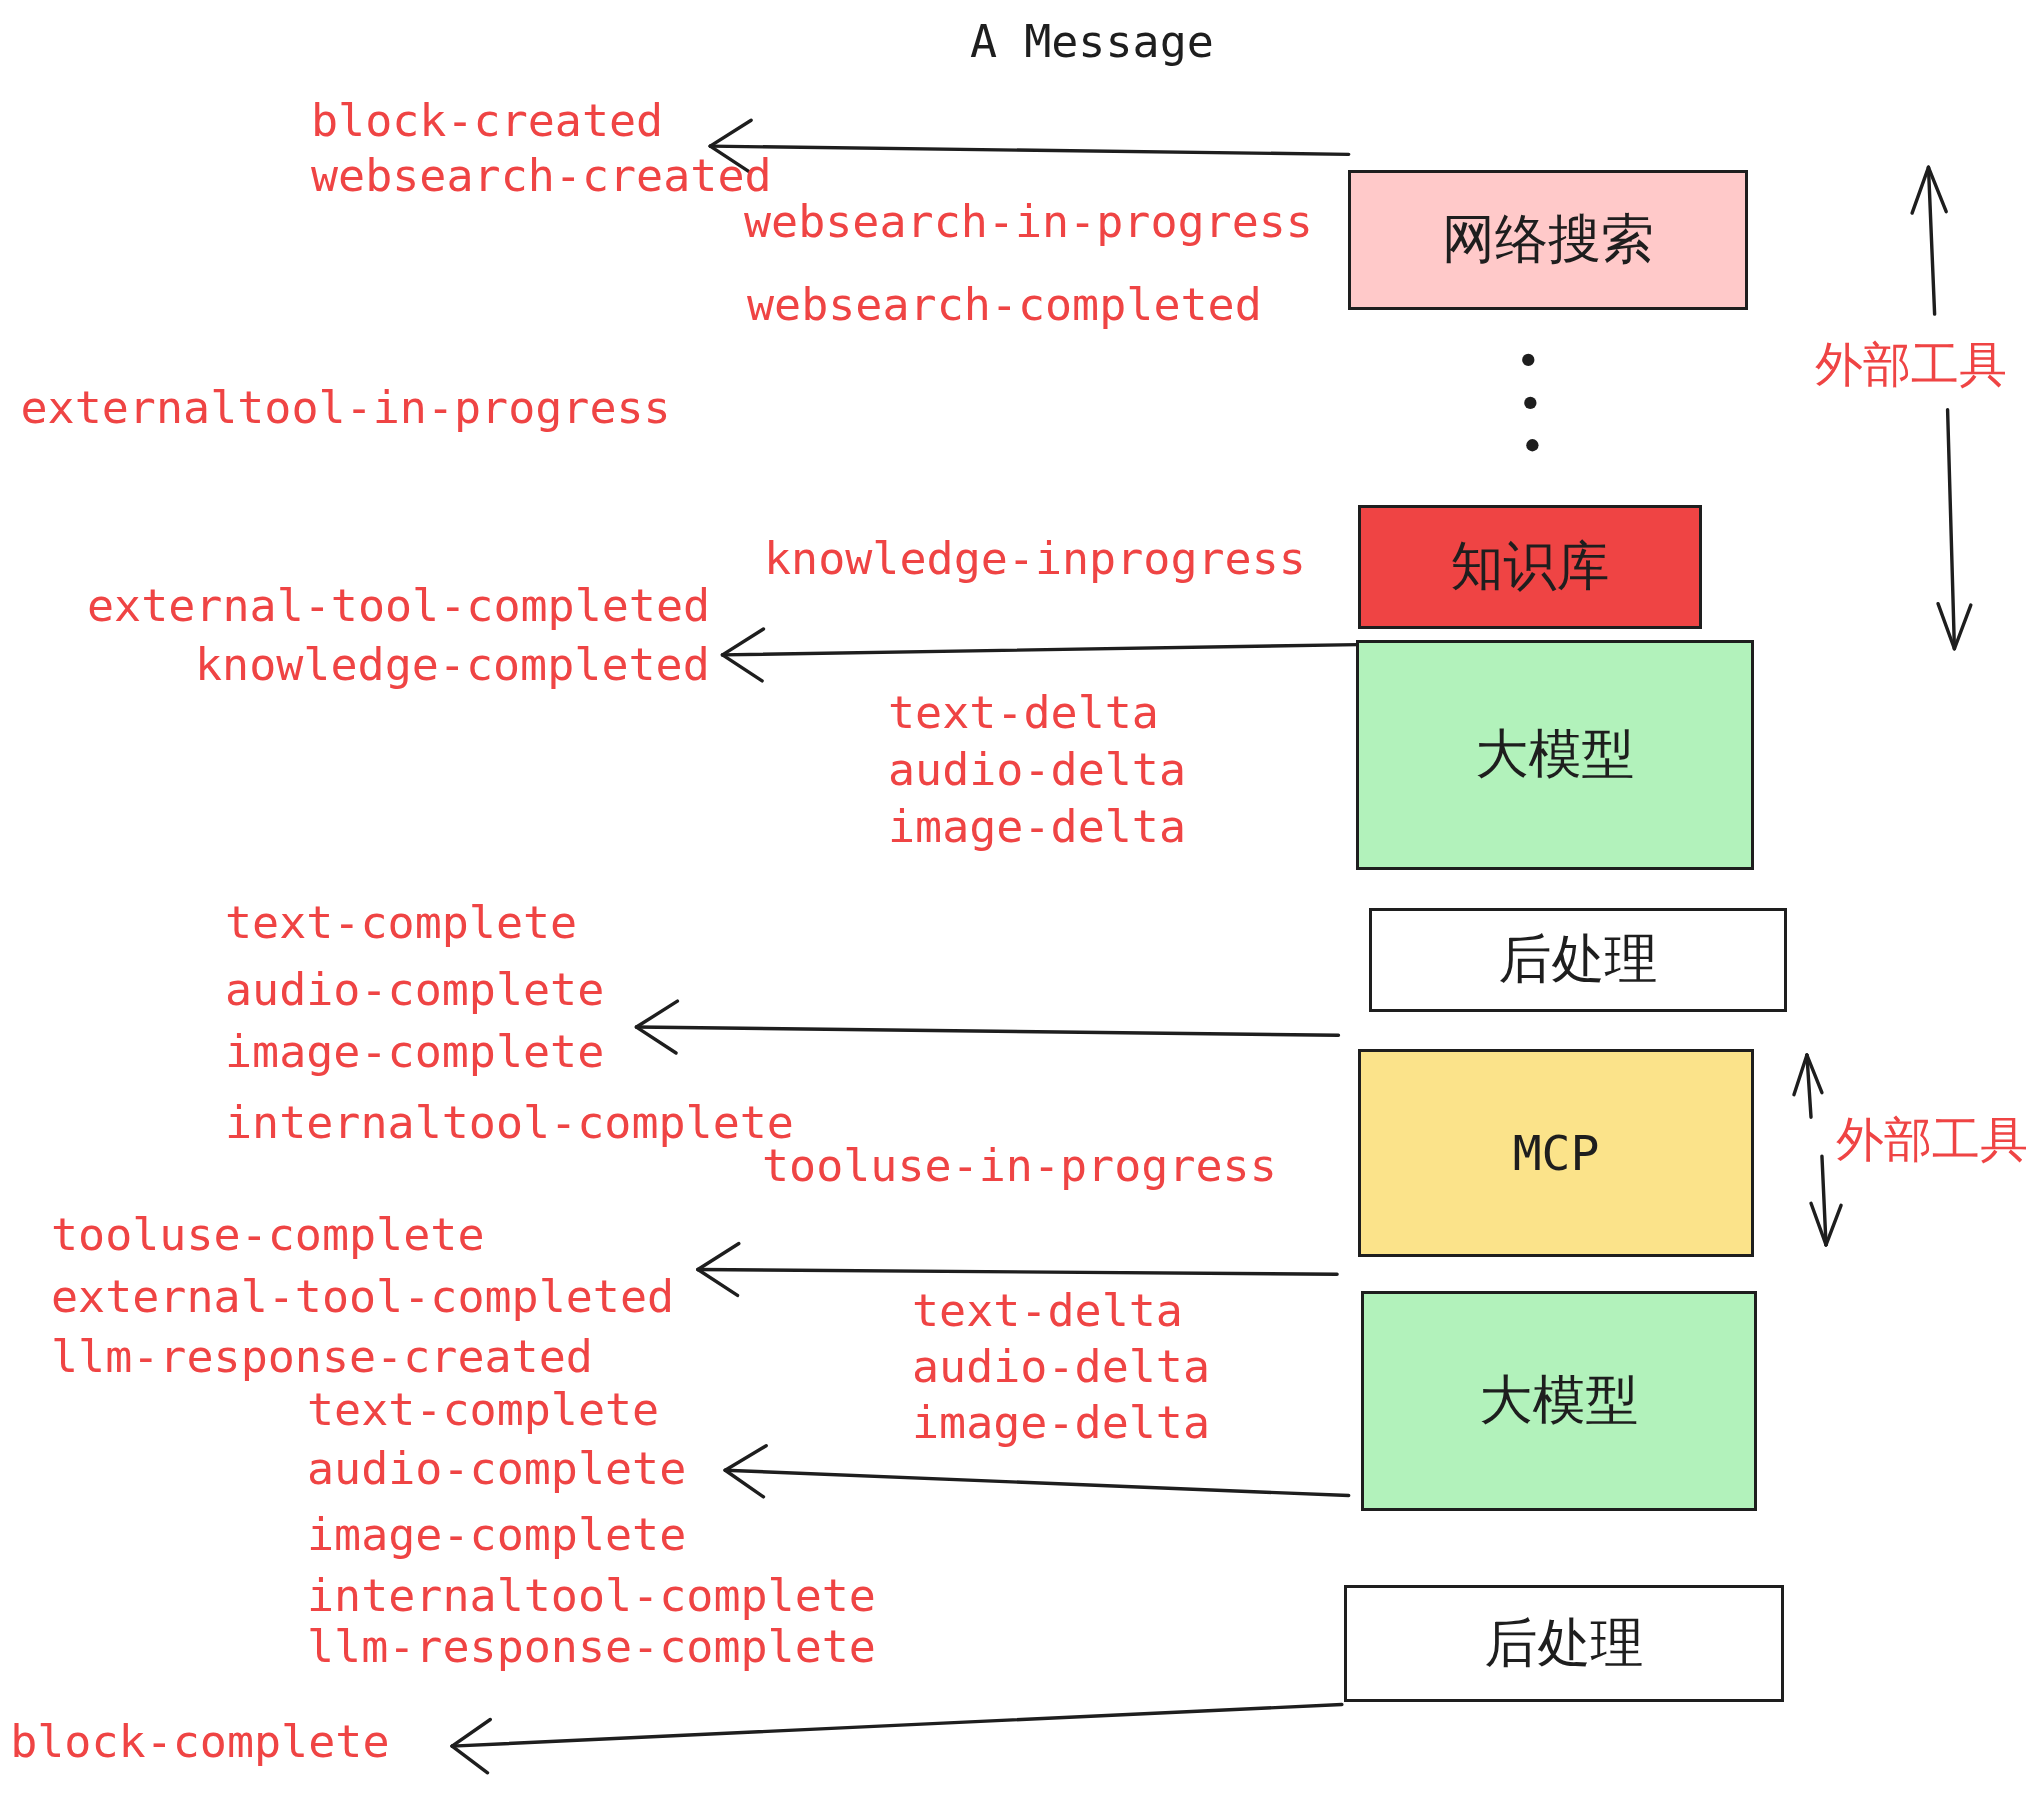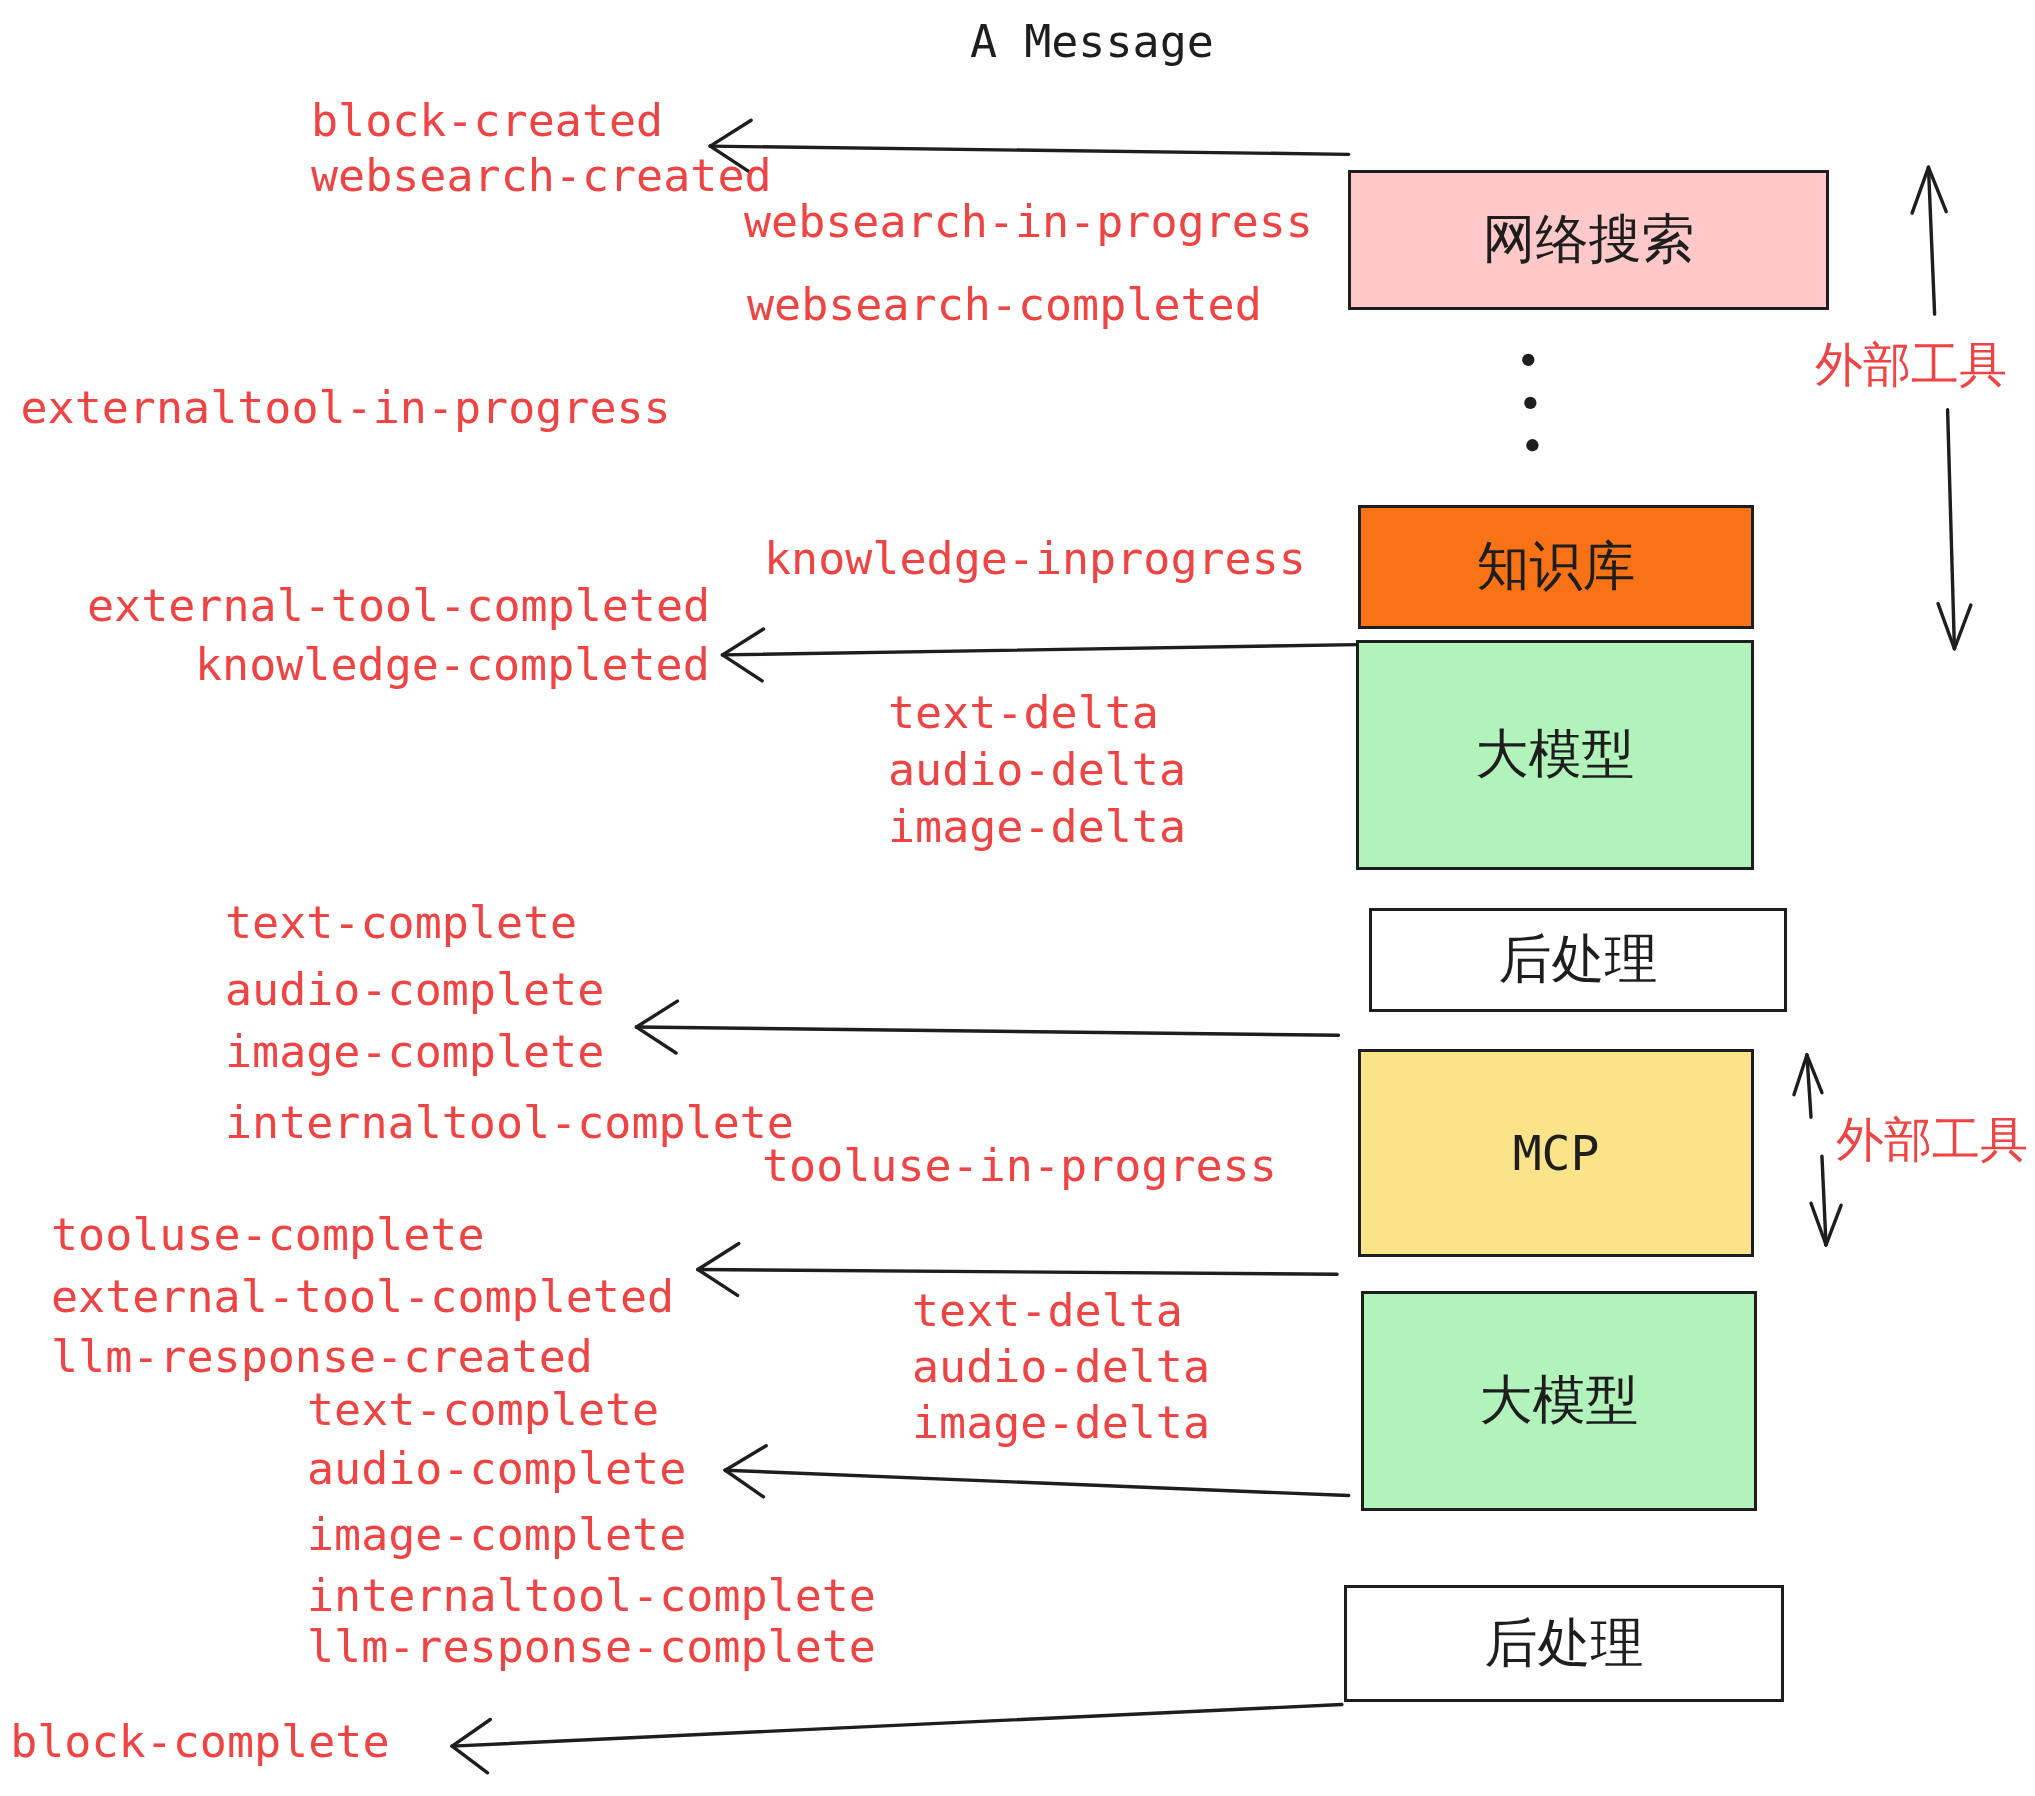--- a/index.html
+++ b/index.html
@@ -123,25 +123,25 @@
 
     <g>
       <line x1="1965" y1="2496" x2="662" y2="2557"></line>
       <line x1="662" y1="2557" x2="718" y2="2518"></line>
       <line x1="662" y1="2557" x2="714" y2="2596"></line>
     </g>
   </svg>
 
   <div class="title" style="left:970px; top:15px;">A Message</div>
 
-  <div class="box" style="left: 1348px; top: 170px; width: 481px; height: 140px; background-color: rgb(255, 201, 201);">
+  <div class="box" style="left: 1348px; top: 170px; width: 400px; height: 140px; background-color: rgb(255, 201, 201);">
     <span>网络搜索</span>
   </div>
 
-  <div class="box" style="left: 1358px; top: 505px; width: 396px; height: 124px; background-color: #f97316;">
+  <div class="box" style="left: 1358px; top: 505px; width: 344px; height: 124px; background-color: #ef4444;">
     <span>知识库</span>
   </div>
 
   <div class="box" style="left: 1356px; top: 640px; width: 398px; height: 230px; background-color: rgb(178, 242, 187);">
     <span>大模型</span>
   </div>
 
   <div class="box" style="left: 1369px; top: 908px; width: 418px; height: 104px; background-color: rgb(255, 255, 255);">
     <span>后处理</span>
   </div>

